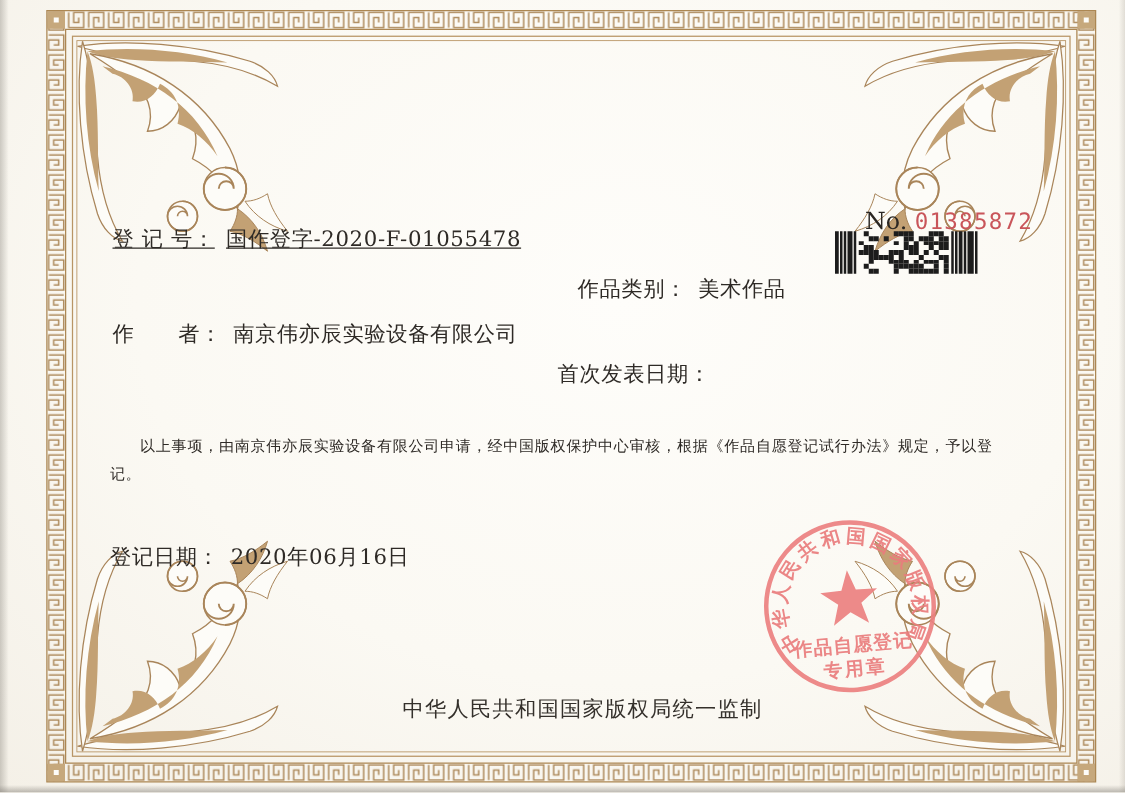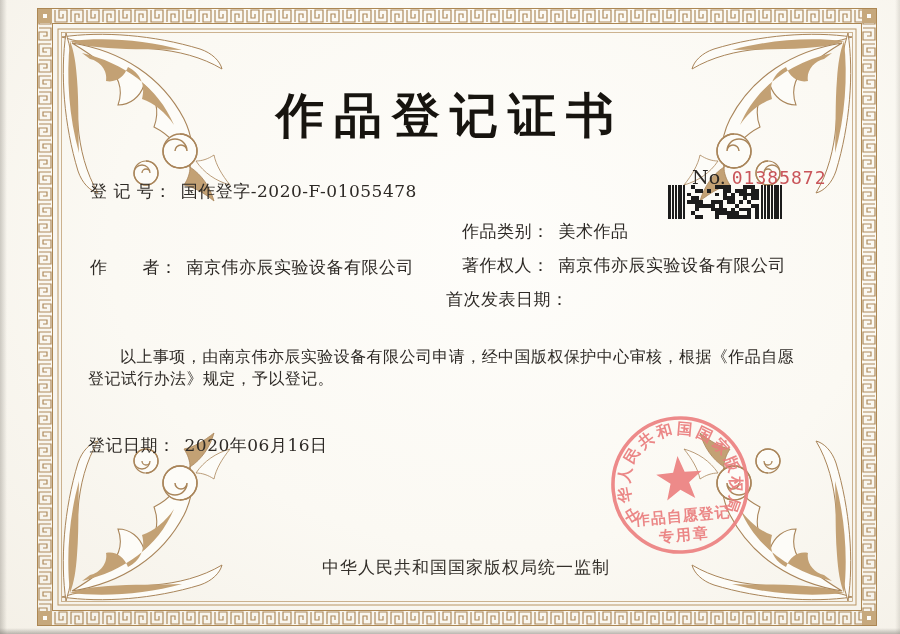--- a/index.html
+++ b/index.html
@@ -23,27 +23,27 @@
   }
   .serial-line{left:668px;top:166px;width:150px;font-size:19px;white-space:nowrap;}
   .serial-prefix{color:#2b2723;margin-left:24px;}
   .serial-number{color:#c9555a;font-family:"DejaVu Sans Mono","Liberation Mono",monospace;
     font-size:18px;letter-spacing:1px;margin-left:6px;}
   .barcode{left:668px;top:185px;width:134px;height:34px;display:flex;align-items:stretch;}
   .barcode .bars{height:100%;white-space:nowrap;font-size:0;}
   .barcode .matrix{position:relative;width:72px;height:100%;margin:0 2px;}
   .row{font-size:17px;letter-spacing:.5px;white-space:nowrap;}
   .row .val{margin-left:9px;}
-  .regno{left:90px;top:180px;}
+  .regno{left:90px;top:180px;text-decoration:underline;}
   .r1l{left:90px;top:218px;} .r1r{left:462px;top:220px;text-align:right;}
   .r2l{left:90px;top:256px;} .r2r{left:462px;top:254px;}
   .r3l{left:90px;top:286px;} .r3r{left:446px;top:288px;}
   .statement{
     left:88px;top:346px;width:706px;
-    font-size:16px;line-height:22px;letter-spacing:.4px;
+    font-size:12px;line-height:22px;letter-spacing:.4px;
     text-indent:2em;text-align:justify;
   }
   .regdate{left:88px;top:434px;}
   .signature{left:462px;top:435px;font-size:16.5px;letter-spacing:1px;}
   .footer{left:0;right:0;top:556px;text-align:center;font-size:17px;
     letter-spacing:1px;transform:translateX(16px);color:#34302b;}
   .seal{left:604px;top:409px;transform:rotate(-5deg);opacity:.92;}
 </style>
 </head>
 <body>
@@ -99,21 +99,20 @@
 
     <rect x="58" y="29" width="798" height="576" fill="none" stroke="#b89565" stroke-width="1"></rect>
     <rect x="61.5" y="32.5" width="791" height="569" fill="none" stroke="#b89565" stroke-width=".7"></rect>
 
     <use href="#flourish" transform="translate(62,33)"></use>
     <use href="#flourish" transform="translate(852,33) scale(-1,1)"></use>
     <use href="#flourish" transform="translate(62,601) scale(1,-1)"></use>
     <use href="#flourish" transform="translate(852,601) scale(-1,-1)"></use>
   </svg>
 
-  <div class="abs title">作品登记证书</div>
 
   <div class="abs serial-line">
     <span class="serial-prefix">No.</span><span class="serial-number">01385872</span>
   </div>
   <div class="abs barcode">
     <div class="bars" id="bars-left"><span style="display: inline-block; height: 34px; width: 3px; background: rgb(28, 28, 28);"></span><span style="display: inline-block; height: 34px; width: 1px; background: transparent;"></span><span style="display: inline-block; height: 34px; width: 2px; background: rgb(28, 28, 28);"></span><span style="display: inline-block; height: 34px; width: 1px; background: transparent;"></span><span style="display: inline-block; height: 34px; width: 2px; background: rgb(28, 28, 28);"></span><span style="display: inline-block; height: 34px; width: 1px; background: transparent;"></span><span style="display: inline-block; height: 34px; width: 4px; background: rgb(28, 28, 28);"></span><span style="display: inline-block; height: 34px; width: 1px; background: transparent;"></span><span style="display: inline-block; height: 34px; width: 2px; background: rgb(28, 28, 28);"></span></div>
     <div class="matrix" id="bars-matrix">
         <span style="position: absolute; width: 4px; height: 3.77778px; left: 4px; top: 0px; background: rgb(28, 28, 28);"></span>
         <span style="position: absolute; width: 4px; height: 3.77778px; left: 28px; top: 0px; background: rgb(28, 28, 28);"></span>
         <span style="position: absolute; width: 4px; height: 3.77778px; left: 32px; top: 0px; background: rgb(28, 28, 28);"></span>
@@ -205,23 +204,20 @@
   <div class="abs row regno">
     <span>登 记 号：</span><span class="val">国作登字-2020-F-01055478</span>
   </div>
 
   <div class="abs row r1r">
     <span>作品类别：</span><span class="val">美术作品</span>
   </div>
   <div class="abs row r2l">
     <span>作　　者：</span><span class="val">南京伟亦辰实验设备有限公司</span>
   </div>
-  <div class="abs row r2r">
-    <span>著作权人：</span><span class="val">南京伟亦辰实验设备有限公司</span>
-  </div>
   <div class="abs row r3r">
     <span>首次发表日期：</span><span class="val"></span>
   </div>
 
   <div class="abs statement">以上事项，由南京伟亦辰实验设备有限公司申请，经中国版权保护中心审核，根据《作品自愿登记试行办法》规定，予以登记。</div>
 
   <div class="abs row regdate">
     <span>登记日期：</span><span class="val">2020年06月16日</span>
   </div>
 

